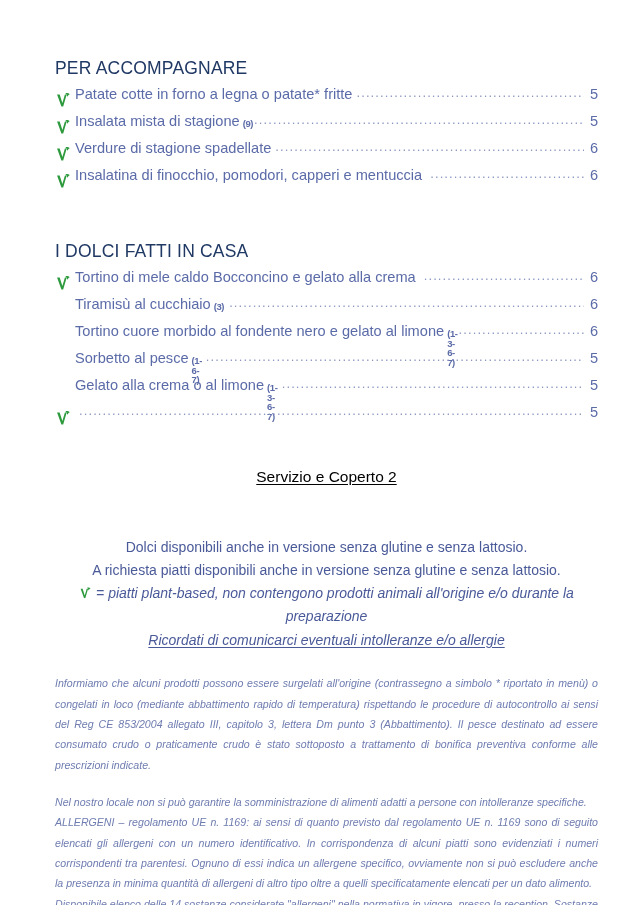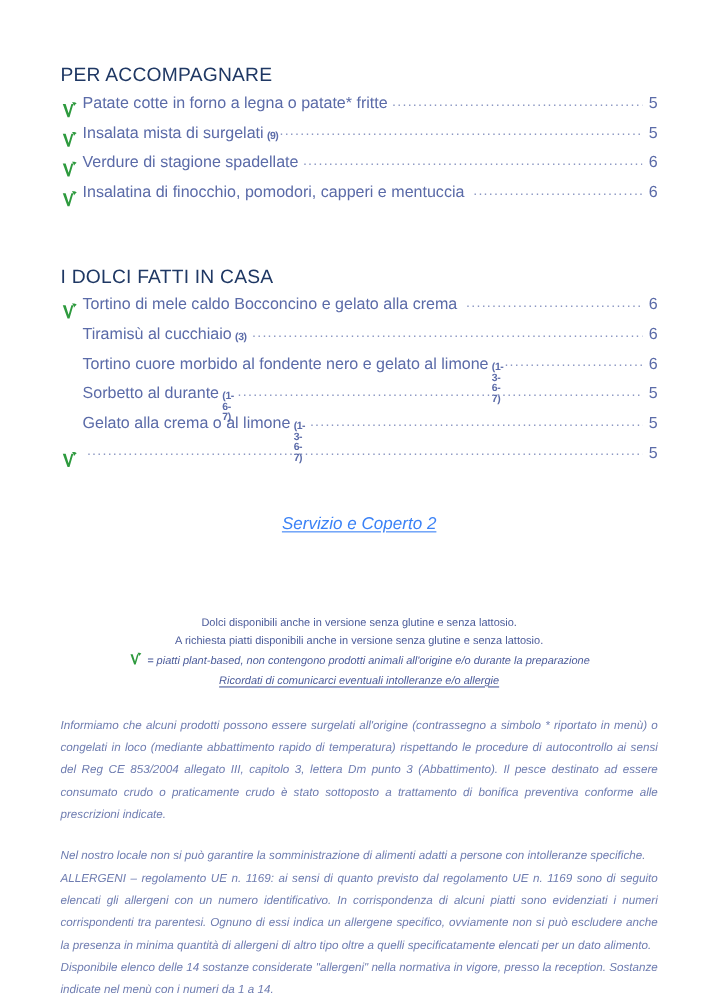--- a/index.html
+++ b/index.html
@@ -95,34 +95,33 @@
     color: #5b6ba8;
   }
 
   
   .gap-before-leader { padding-right: 4px; }
 
   
   .servizio {
     text-align: center;
     margin-top: 36px;
-    color: #3b82f6;
-    font-style: italic;
+    color: #000000;
     font-size: 15.5px;
   }
   .servizio span {
     text-decoration: underline;
     text-underline-offset: 2px;
   }
 
   
   .notices {
-    margin-top: 73px;
+    margin-top: 50px;
     text-align: center;
-    font-size: 10px;
+    font-size: 14px;
     line-height: 1.62;
     color: #4a5a99;
   }
   .notice-line { display: block; }
   .legend-line {
     display: block;
     margin-top: 1px;
     font-style: italic;
   }
   .legend-icon {
@@ -180,21 +179,21 @@
       <span class="price">5</span>
     </div>
 
     <div class="menu-row">
       <span class="veg-slot">
         <svg class="veg-icon" viewBox="0 0 20 20">
           <path d="M2.3 4.0 L5.2 4.0 L8.2 13.4 L11.0 4.0 L13.0 4.0 L9.1 17.2 L7.1 17.2 Z" fill="#2e9a3e"></path>
           <path d="M11.5 2.2 C14.0 2.0 15.6 2.6 16.4 3.3 C15.3 4.0 14.3 5.0 13.6 6.3 C13.3 4.6 12.6 3.2 11.5 2.2 Z" fill="#2e9a3e"></path>
         </svg>
       </span>
-      <span class="item-name">Insalata mista di surgelati</span>
+      <span class="item-name">Insalata mista di stagione</span>
         <span class="allergen">(9)</span>
       <span class="leader"></span>
       <span class="price">5</span>
     </div>
 
     <div class="menu-row">
       <span class="veg-slot">
         <svg class="veg-icon" viewBox="0 0 20 20">
           <path d="M2.3 4.0 L5.2 4.0 L8.2 13.4 L11.0 4.0 L13.0 4.0 L9.1 17.2 L7.1 17.2 Z" fill="#2e9a3e"></path>
           <path d="M11.5 2.2 C14.0 2.0 15.6 2.6 16.4 3.3 C15.3 4.0 14.3 5.0 13.6 6.3 C13.3 4.6 12.6 3.2 11.5 2.2 Z" fill="#2e9a3e"></path>
@@ -248,21 +247,21 @@
     <div class="menu-row">
       <span class="veg-slot"></span>
       <span class="item-name">Tortino cuore morbido al fondente nero e gelato al limone</span>
         <span class="allergen">(1-3-6-7)</span>
       <span class="leader"></span>
       <span class="price">6</span>
     </div>
 
     <div class="menu-row">
       <span class="veg-slot"></span>
-      <span class="item-name">Sorbetto al durante</span>
+      <span class="item-name">Sorbetto al pesce</span>
         <span class="allergen">(1-6-7)</span>
       <span class="leader"></span>
       <span class="price">5</span>
     </div>
 
     <div class="menu-row">
       <span class="veg-slot"></span>
       <span class="item-name">Gelato alla crema o al limone</span>
         <span class="allergen">(1-3-6-7)</span>
       <span class="leader"></span>

